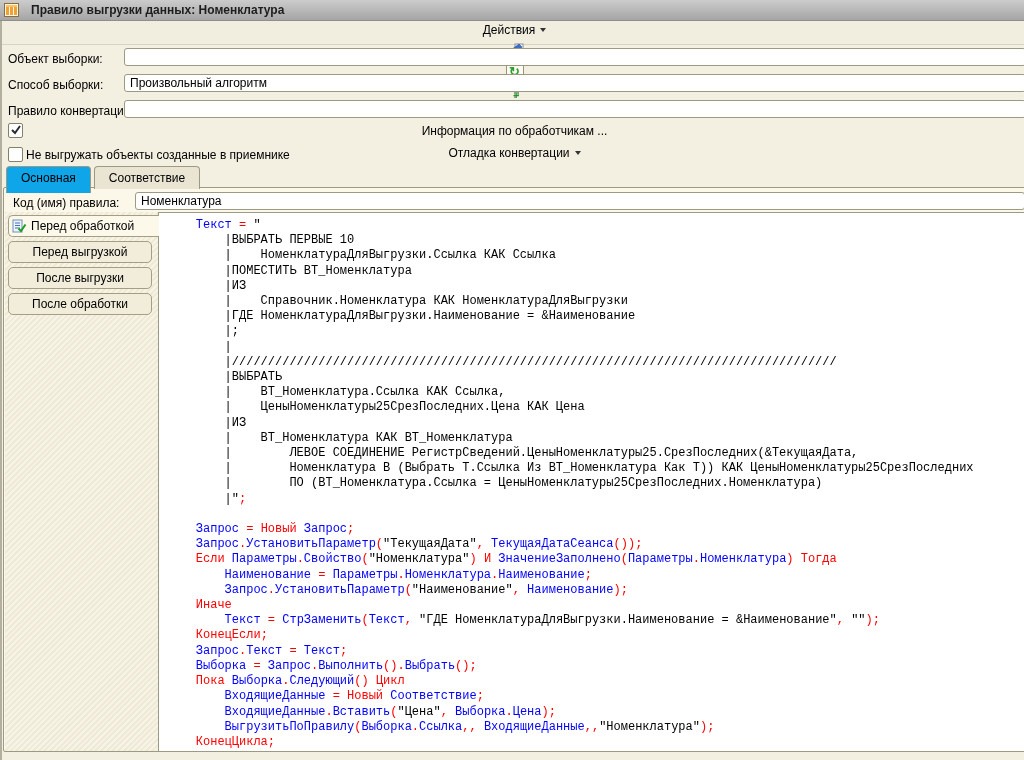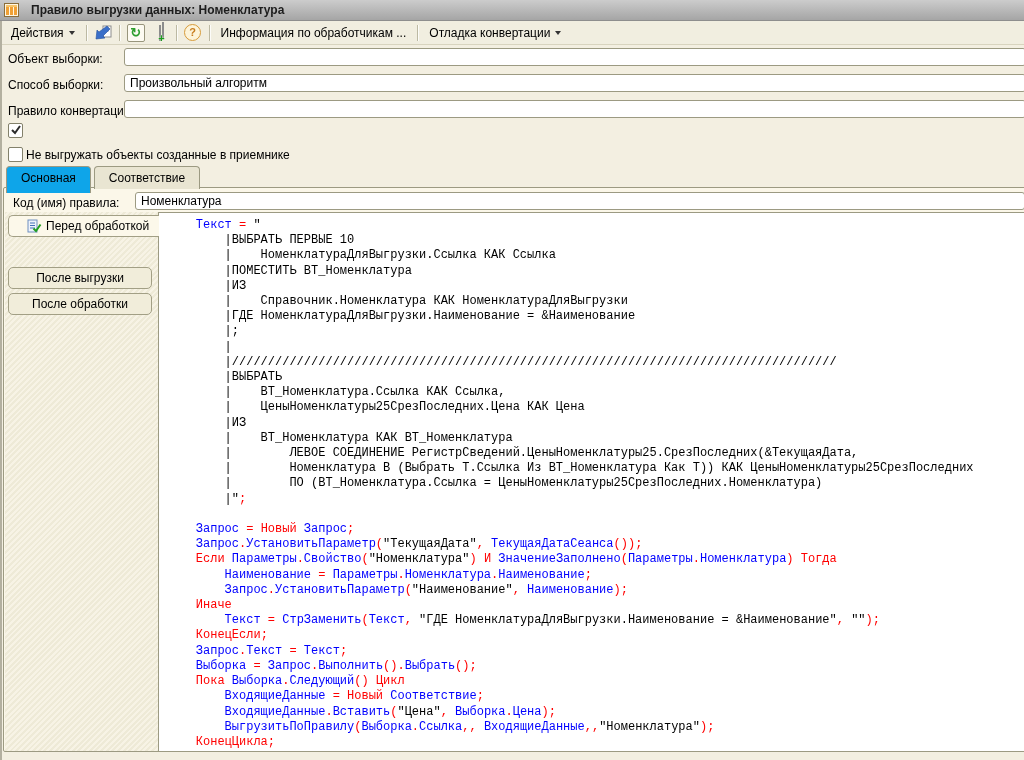--- a/index.html
+++ b/index.html
@@ -6,21 +6,21 @@
   .screen{position:relative;width:1024px;height:760px;background:#f3efe1;overflow:hidden;
           font-family:"Liberation Sans",sans-serif;font-size:12px;color:#000;}
   
   .titlebar{position:absolute;left:0;top:0;width:1024px;height:21px;
             background:linear-gradient(#cccccc,#a5a5a5);border-bottom:1px solid #8e8e8e;
             display:flex;align-items:center;gap:11px;padding-left:4px;box-sizing:border-box;
             font-weight:bold;color:#1d1d1d;}
   
   .toolbar{position:absolute;left:0;top:21px;width:1024px;height:24px;background:#f1eee0;
            border-bottom:1px solid #d8d4bf;display:flex;align-items:center;padding-left:5px;gap:2px;
-           box-sizing:border-box;}
+           box-sizing:border-box;flex-direction:column;}
   .tbtn{display:flex;align-items:center;gap:5px;padding:2px 6px;border-radius:2px;cursor:default;white-space:nowrap;}
   .ibtn{display:flex;align-items:center;justify-content:center;width:22px;height:20px;}
   .sep{width:1px;height:16px;background:#bcb9a3;box-shadow:1px 0 0 rgba(255,255,255,.8);margin:0 3px;}
   .darr{width:0;height:0;border-left:3px solid transparent;border-right:3px solid transparent;
         border-top:4px solid #333;display:inline-block;}
   
   .flabel{position:absolute;left:8px;white-space:nowrap;}
   .input{position:absolute;background:#fff;border:1px solid #9c9a82;border-radius:3px;height:18px;
          line-height:15px;padding:1px 5px;box-sizing:border-box;white-space:nowrap;overflow:hidden;}
   .cb{position:absolute;width:13px;height:13px;background:#fff;border:1px solid #83816b;border-radius:2px;}
@@ -33,21 +33,21 @@
        background:#e9e5d2;height:18px;box-sizing:content-box;}
   .tab.active{background:#0ea5e9;height:22px;position:relative;z-index:4;}
   
   .groupbox{position:absolute;left:3px;top:187px;width:1023px;height:565px;background:#fbf7e9;
             border:1px solid #9c9a82;border-radius:2px;box-sizing:border-box;z-index:2;}
   .hpanel{position:absolute;left:1px;top:24px;width:153px;height:539px;
           background:repeating-linear-gradient(135deg,#eeead7 0 2px,#f7f3e5 2px 4px);}
   .htab{position:absolute;left:3px;width:144px;height:22px;border:1px solid #a29f85;border-radius:5px;
         background:#f1edda;display:flex;align-items:center;justify-content:center;box-sizing:border-box;
         white-space:nowrap;}
-  .htab.active{width:151px;background:#fcf8ea;justify-content:flex-start;padding-left:18px;gap:4px;
+  .htab.active{width:151px;background:#fcf8ea;justify-content:flex-start;padding-left:3px;gap:4px;
                border-radius:5px 0 0 5px;border-right:none;z-index:2;}
   .editor{position:absolute;left:154px;top:24px;width:872px;height:539px;background:#ffffff;
           border-top:1px solid #9c9a82;border-left:1px solid #9c9a82;box-sizing:border-box;
           overflow:hidden;padding:5px 0 0 8px;}
   .code{font-family:"Liberation Mono","DejaVu Sans Mono",monospace;font-size:12px;line-height:15.2px;
         white-space:pre;}
   .code .k{color:#ff0000;}  
   .code .o{color:#ff0000;}  
   .code .i{color:#0000ff;}  
   .code .s{color:#000000;}  
@@ -157,20 +157,23 @@
           <svg width="15" height="15" viewBox="0 0 15 15">
             <rect x="1" y="1" width="9" height="12" fill="#eef3fb" stroke="#6f8fc0"></rect>
             <line x1="3" y1="4" x2="8" y2="4" stroke="#4472b8"></line>
             <line x1="3" y1="6.5" x2="8" y2="6.5" stroke="#4472b8"></line>
             <line x1="3" y1="9" x2="8" y2="9" stroke="#4472b8"></line>
             <path d="M6.5 9.5 L9 12 L13.5 5.5" fill="none" stroke="#1f9e1f" stroke-width="2"></path>
           </svg>
         </span>
         <span>Перед обработкой</span>
       </div>
+      <div class="htab" style="top:29px;">
+        <span>Перед выгрузкой</span>
+      </div>
       <div class="htab" style="top:55px;">
         <span>После выгрузки</span>
       </div>
       <div class="htab" style="top:81px;text-align:center;">
         <span>После обработки</span>
       </div>
     </div>
 
     <div class="editor">
       <div class="code" id="code-area"><div><span>    </span><span class="i">Текст</span><span> </span><span class="o">=</span><span> </span><span class="s">"</span></div><div><span class="s">        |ВЫБРАТЬ ПЕРВЫЕ 10</span></div><div><span class="s">        |    НоменклатураДляВыгрузки.Ссылка КАК Ссылка</span></div><div><span class="s">        |ПОМЕСТИТЬ ВТ_Номенклатура</span></div><div><span class="s">        |ИЗ</span></div><div><span class="s">        |    Справочник.Номенклатура КАК НоменклатураДляВыгрузки</span></div><div><span class="s">        |ГДЕ НоменклатураДляВыгрузки.Наименование = &amp;Наименование</span></div><div><span class="s">        |;</span></div><div><span class="s">        |</span></div><div><span class="s">        |////////////////////////////////////////////////////////////////////////////////////</span></div><div><span class="s">        |ВЫБРАТЬ</span></div><div><span class="s">        |    ВТ_Номенклатура.Ссылка КАК Ссылка,</span></div><div><span class="s">        |    ЦеныНоменклатуры25СрезПоследних.Цена КАК Цена</span></div><div><span class="s">        |ИЗ</span></div><div><span class="s">        |    ВТ_Номенклатура КАК ВТ_Номенклатура</span></div><div><span class="s">        |        ЛЕВОЕ СОЕДИНЕНИЕ РегистрСведений.ЦеныНоменклатуры25.СрезПоследних(&amp;ТекущаяДата,</span></div><div><span class="s">        |        Номенклатура В (Выбрать Т.Ссылка Из ВТ_Номенклатура Как Т)) КАК ЦеныНоменклатуры25СрезПоследних</span></div><div><span class="s">        |        ПО (ВТ_Номенклатура.Ссылка = ЦеныНоменклатуры25СрезПоследних.Номенклатура)</span></div><div><span class="s">        |"</span><span class="o">;</span></div><div>&nbsp;</div><div><span>    </span><span class="i">Запрос</span><span> </span><span class="o">=</span><span> </span><span class="k">Новый</span><span> </span><span class="i">Запрос</span><span class="o">;</span></div><div><span>    </span><span class="i">Запрос</span><span class="o">.</span><span class="i">УстановитьПараметр</span><span class="o">(</span><span class="s">"ТекущаяДата"</span><span class="o">,</span><span> </span><span class="i">ТекущаяДатаСеанса</span><span class="o">(</span><span class="o">)</span><span class="o">)</span><span class="o">;</span></div><div><span>    </span><span class="k">Если</span><span> </span><span class="i">Параметры</span><span class="o">.</span><span class="i">Свойство</span><span class="o">(</span><span class="s">"Номенклатура"</span><span class="o">)</span><span> </span><span class="k">И</span><span> </span><span class="i">ЗначениеЗаполнено</span><span class="o">(</span><span class="i">Параметры</span><span class="o">.</span><span class="i">Номенклатура</span><span class="o">)</span><span> </span><span class="k">Тогда</span></div><div><span>        </span><span class="i">Наименование</span><span> </span><span class="o">=</span><span> </span><span class="i">Параметры</span><span class="o">.</span><span class="i">Номенклатура</span><span class="o">.</span><span class="i">Наименование</span><span class="o">;</span></div><div><span>        </span><span class="i">Запрос</span><span class="o">.</span><span class="i">УстановитьПараметр</span><span class="o">(</span><span class="s">"Наименование"</span><span class="o">,</span><span> </span><span class="i">Наименование</span><span class="o">)</span><span class="o">;</span></div><div><span>    </span><span class="k">Иначе</span></div><div><span>        </span><span class="i">Текст</span><span> </span><span class="o">=</span><span> </span><span class="i">СтрЗаменить</span><span class="o">(</span><span class="i">Текст</span><span class="o">,</span><span> </span><span class="s">"ГДЕ НоменклатураДляВыгрузки.Наименование = &amp;Наименование"</span><span class="o">,</span><span> </span><span class="s">""</span><span class="o">)</span><span class="o">;</span></div><div><span>    </span><span class="k">КонецЕсли</span><span class="o">;</span></div><div><span>    </span><span class="i">Запрос</span><span class="o">.</span><span class="i">Текст</span><span> </span><span class="o">=</span><span> </span><span class="i">Текст</span><span class="o">;</span></div><div><span>    </span><span class="i">Выборка</span><span> </span><span class="o">=</span><span> </span><span class="i">Запрос</span><span class="o">.</span><span class="i">Выполнить</span><span class="o">(</span><span class="o">)</span><span class="o">.</span><span class="i">Выбрать</span><span class="o">(</span><span class="o">)</span><span class="o">;</span></div><div><span>    </span><span class="k">Пока</span><span> </span><span class="i">Выборка</span><span class="o">.</span><span class="i">Следующий</span><span class="o">(</span><span class="o">)</span><span> </span><span class="k">Цикл</span></div><div><span>        </span><span class="i">ВходящиеДанные</span><span> </span><span class="o">=</span><span> </span><span class="k">Новый</span><span> </span><span class="i">Соответствие</span><span class="o">;</span></div><div><span>        </span><span class="i">ВходящиеДанные</span><span class="o">.</span><span class="i">Вставить</span><span class="o">(</span><span class="s">"Цена"</span><span class="o">,</span><span> </span><span class="i">Выборка</span><span class="o">.</span><span class="i">Цена</span><span class="o">)</span><span class="o">;</span></div><div><span>        </span><span class="i">ВыгрузитьПоПравилу</span><span class="o">(</span><span class="i">Выборка</span><span class="o">.</span><span class="i">Ссылка</span><span class="o">,</span><span class="o">,</span><span> </span><span class="i">ВходящиеДанные</span><span class="o">,</span><span class="o">,</span><span class="s">"Номенклатура"</span><span class="o">)</span><span class="o">;</span></div><div><span>    </span><span class="k">КонецЦикла</span><span class="o">;</span></div></div>

